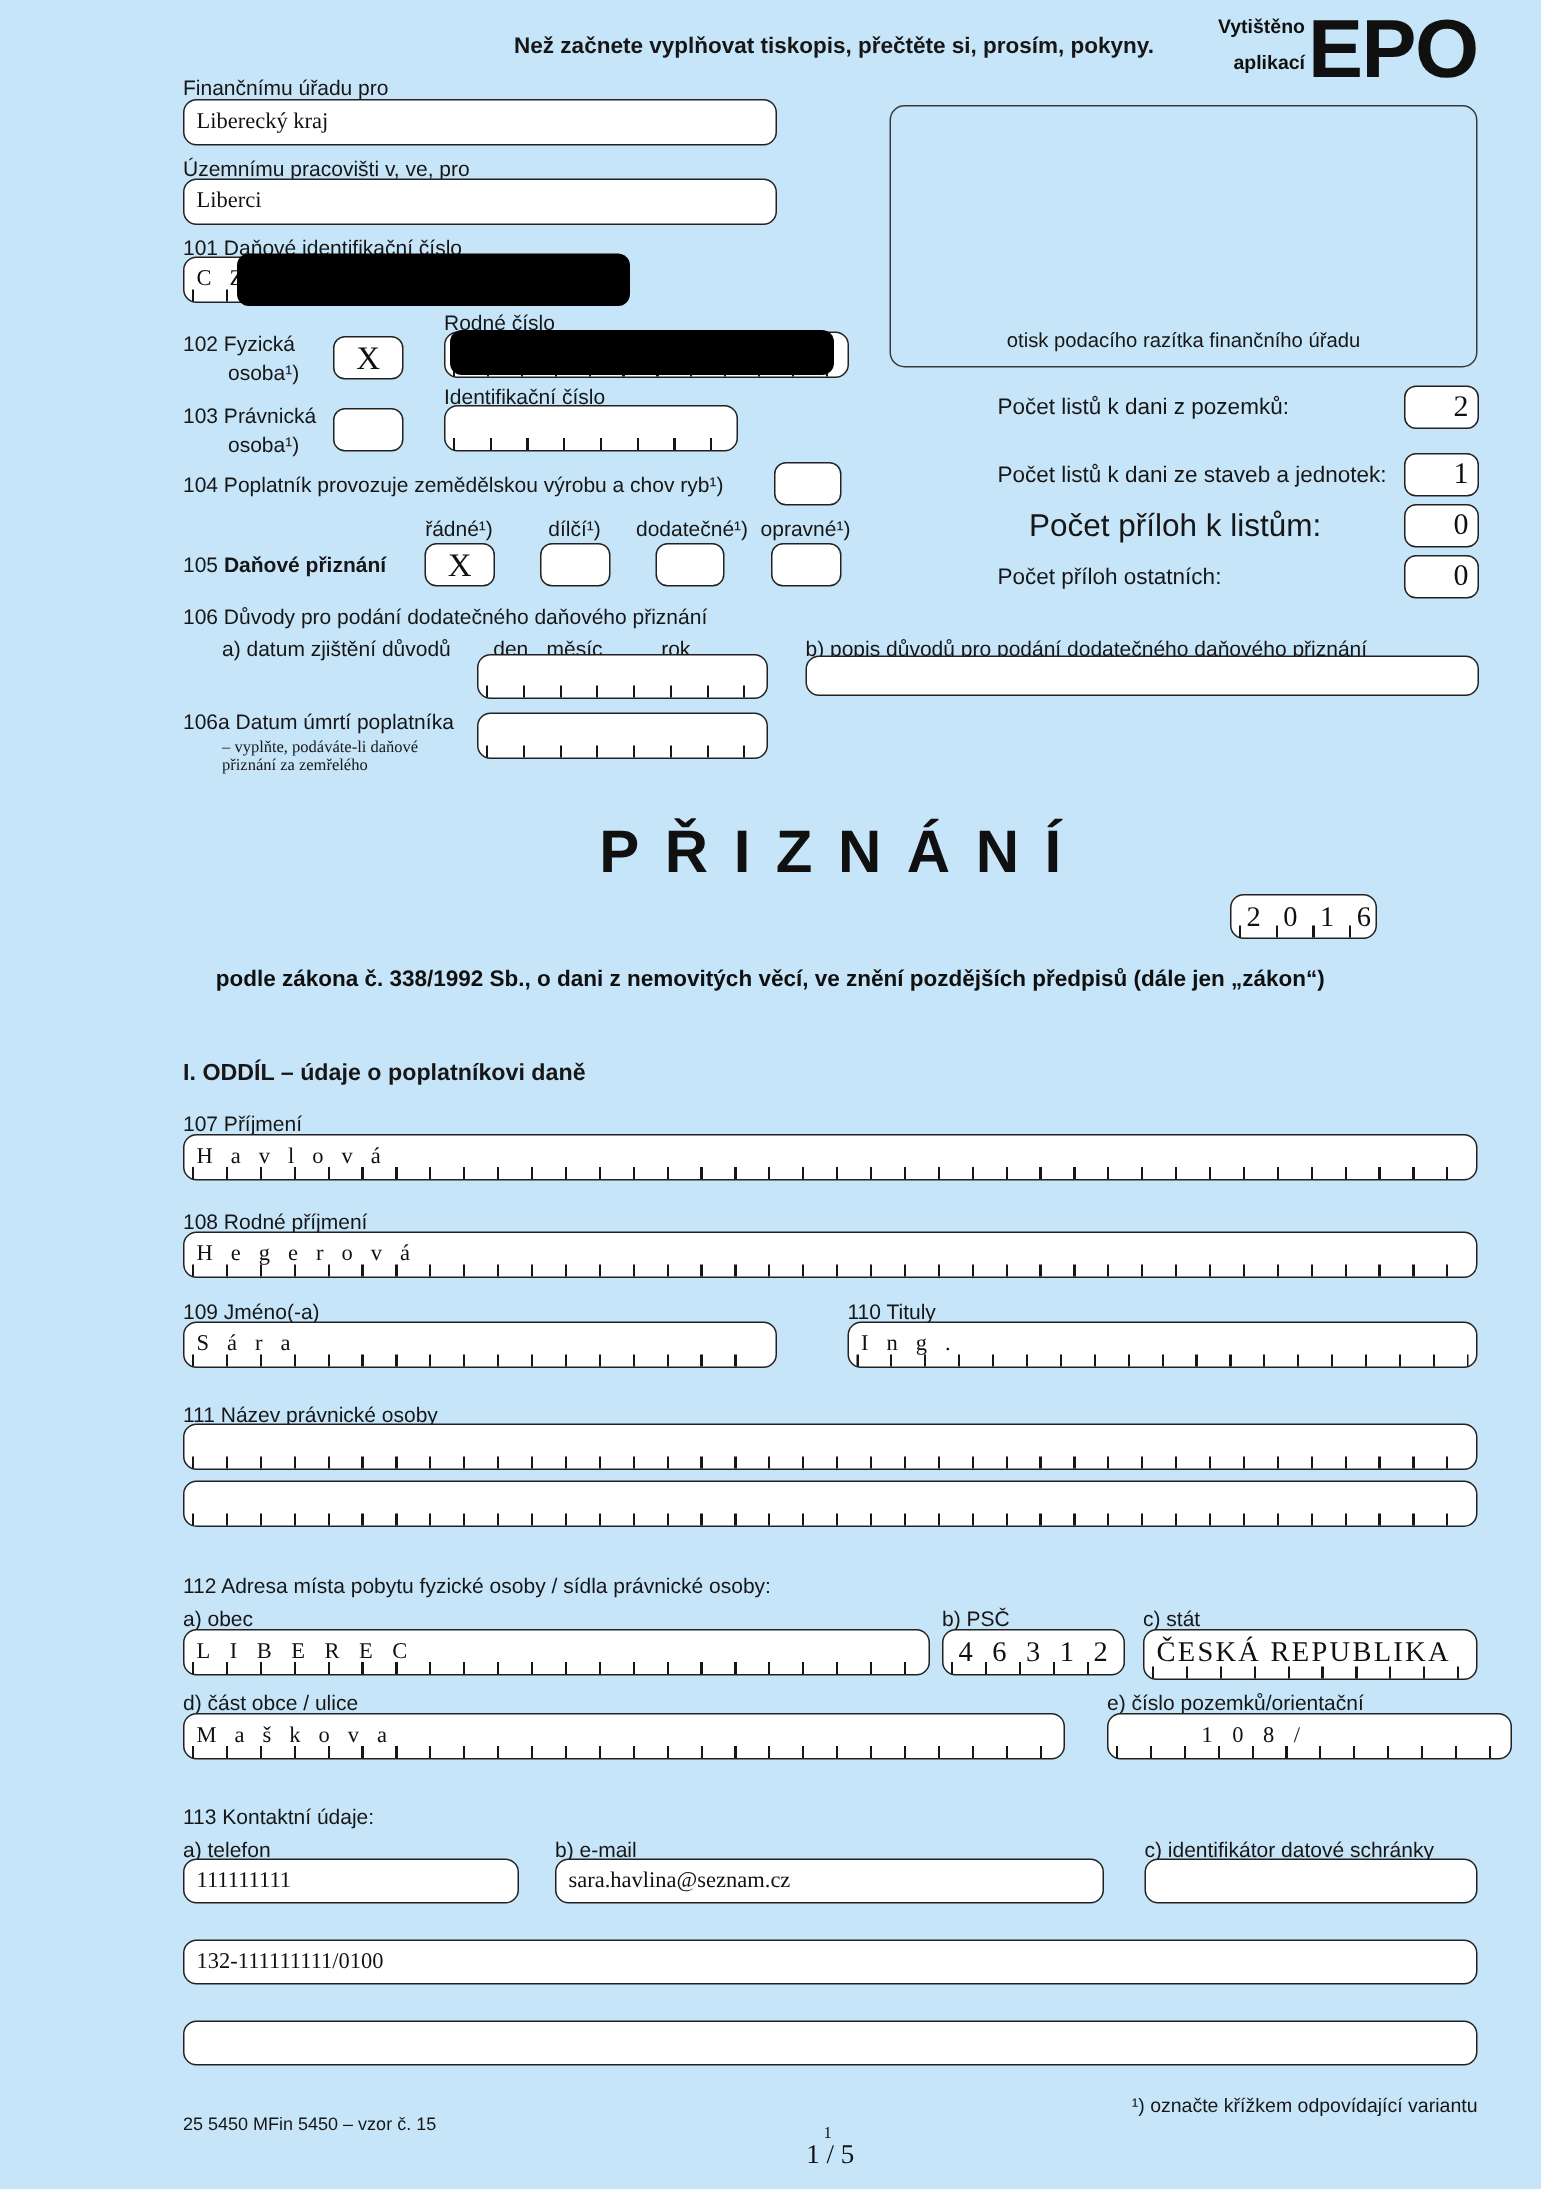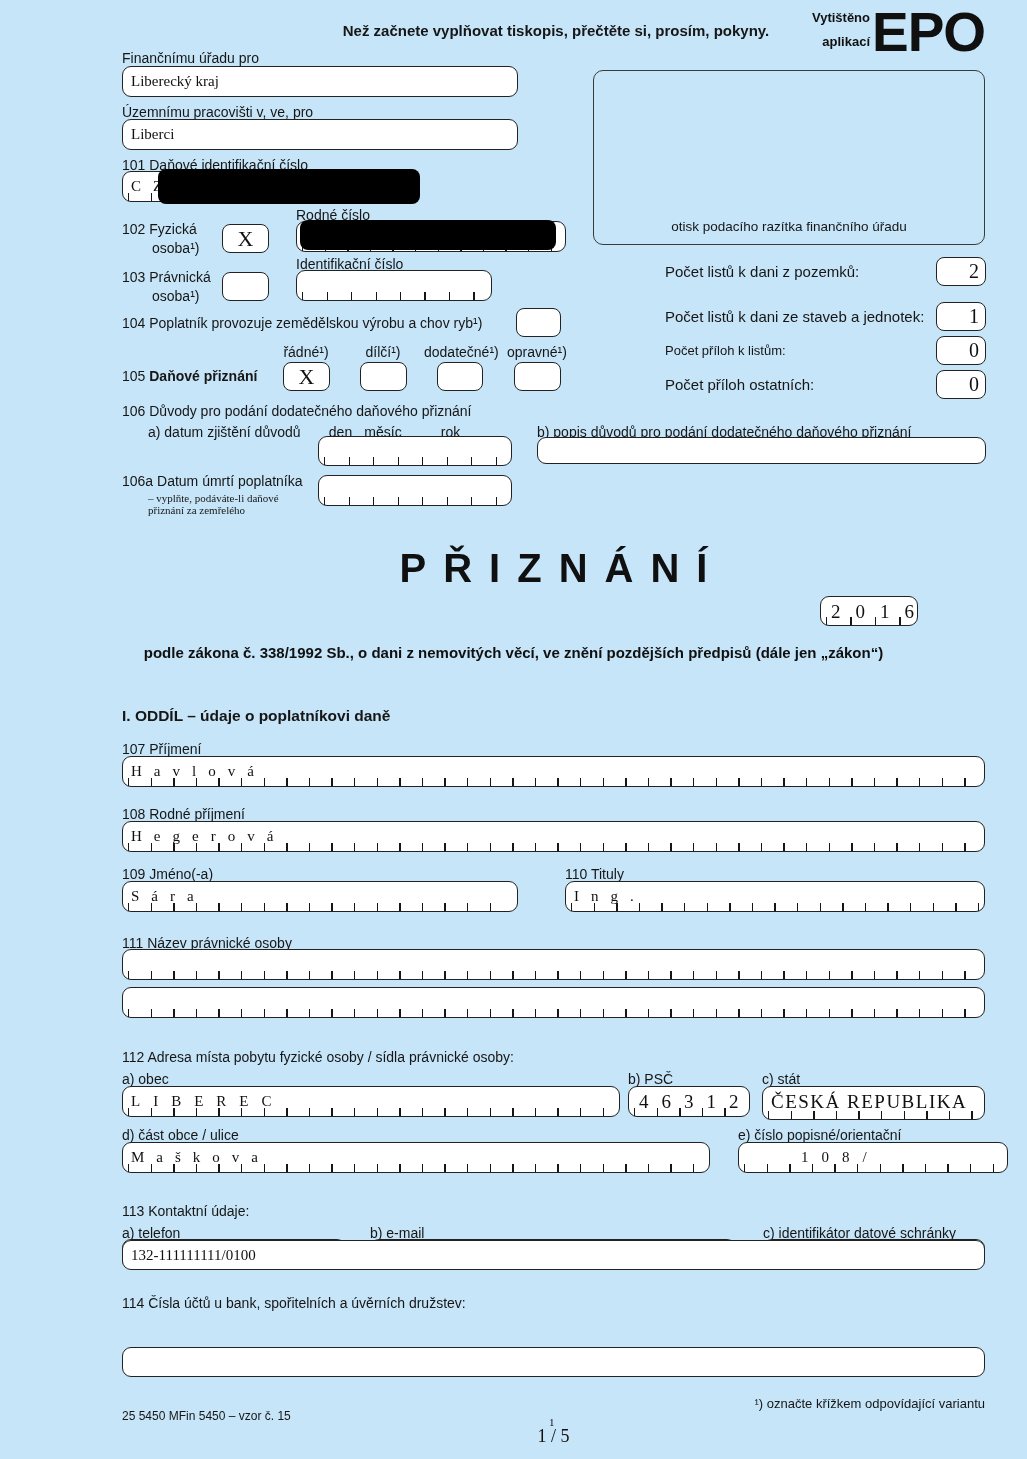--- a/index.html
+++ b/index.html
@@ -100,21 +100,21 @@
     <div class="cap">otisk podacího razítka finančního úřadu</div>
   </div>
   <div class="abs lbl" style="left:665px;top:263px;font-size:15px;">Počet listů k dani z pozemků:</div>
   <div class="countbox" style="left:936px;top:257px;width:50px;height:29px;">
     <span class="val">2</span>
   </div>
   <div class="abs lbl" style="left:665px;top:308px;font-size:15px;">Počet listů k dani ze staveb a jednotek:</div>
   <div class="countbox" style="left:936px;top:302px;width:50px;height:29px;">
     <span class="val">1</span>
   </div>
-  <div class="abs lbl" style="left:665px;top:342px;font-size:13px;">Počet příloh k listům:</div>
+  <div class="abs lbl" style="left:686px;top:342px;font-size:21px;">Počet příloh k listům:</div>
   <div class="countbox" style="left:936px;top:336px;width:50px;height:29px;">
     <span class="val">0</span>
   </div>
   <div class="abs lbl" style="left:665px;top:376px;font-size:15px;">Počet příloh ostatních:</div>
   <div class="countbox" style="left:936px;top:370px;width:50px;height:29px;">
     <span class="val">0</span>
   </div>
 
   <div class="abs lbl" style="left:122px;top:403px;">106 Důvody pro podání dodatečného daňového přiznání</div>
   <div class="abs lbl" style="left:148px;top:424px;">a) datum zjištění důvodů</div>
@@ -171,41 +171,41 @@
     <span class="val sp13" style="padding-left:10px;font-size:19px;">46312</span>
   </div>
   <div class="abs lbl" style="left:762px;top:1071px;">c) stát</div>
   <div class="field comb" style="left:762px;top:1086px;width:223px;height:34px;">
     <span class="val sp2">ČESKÁ REPUBLIKA</span>
   </div>
   <div class="abs lbl" style="left:122px;top:1127px;">d) část obce / ulice</div>
   <div class="field comb" style="left:122px;top:1142px;width:588px;height:31px;">
     <span class="val sp12">Maškova</span>
   </div>
-  <div class="abs lbl" style="left:738px;top:1127px;">e) číslo popisné/orientační</div>
+  <div class="abs lbl" style="left:738px;top:1127px;">e) číslo pozemků/orientační</div>
   <div class="field comb" style="left:738px;top:1142px;width:270px;height:31px;">
     <span class="val sp13" style="padding-left:62px;">108/</span>
   </div>
 
   <div class="abs lbl" style="left:122px;top:1203px;">113 Kontaktní údaje:</div>
   <div class="abs lbl" style="left:122px;top:1225px;">a) telefon</div>
   <div class="field" style="left:122px;top:1239px;width:224px;height:30px;">
     <span class="val">111111111</span>
   </div>
   <div class="abs lbl" style="left:370px;top:1225px;">b) e-mail</div>
   <div class="field" style="left:370px;top:1239px;width:366px;height:30px;">
     <span class="val">sara.havlina@seznam.cz</span>
   </div>
   <div class="abs lbl" style="left:763px;top:1225px;">c) identifikátor datové schránky</div>
   <div class="field" style="left:763px;top:1239px;width:222px;height:30px;">
     <span class="val"></span>
   </div>
 
   <div class="abs lbl" style="left:122px;top:1295px;">114 Čísla účtů u bank, spořitelních a úvěrních družstev:</div>
-  <div class="field" style="left:122px;top:1240px;width:863px;height:30px;">
+  <div class="field" style="left:122px;top:1293px;width:863px;height:30px;">
     <span class="val">132-111111111/0100</span>
   </div>
   <div class="field" style="left:122px;top:1347px;width:863px;height:30px;">
     <span class="val"></span>
   </div>
 
   <div class="abs lbl" style="left:122px;top:1408px;font-size:12px;">25 5450    MFin 5450 – vzor č. 15</div>
   <div class="abs lbl rgt" style="left:640px;top:1395px;width:345px;font-size:13px;">¹) označte křížkem odpovídající variantu</div>
   <div class="abs ctr serif" style="left:122px;top:1426px;width:863px;font-size:18px;">1 / 5</div>
   <div class="abs serif" style="left:549px;top:1416px;font-size:11px;">1</div>

